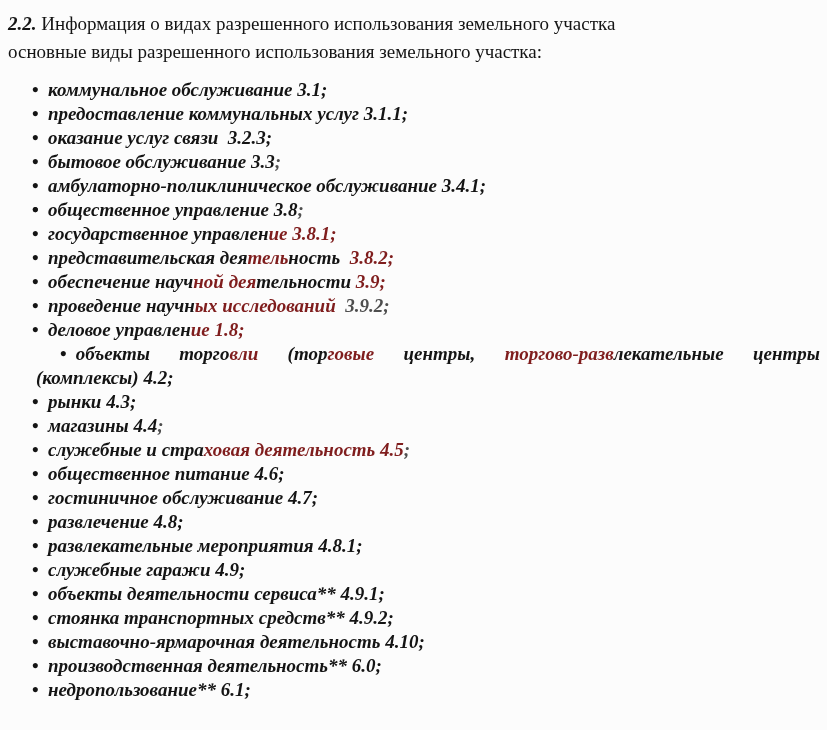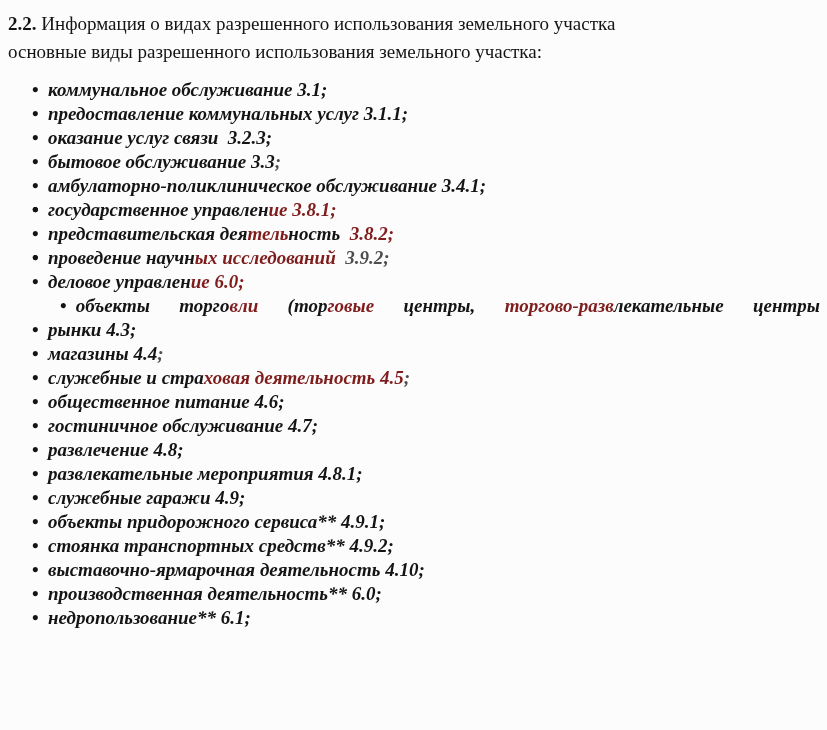--- a/index.html
+++ b/index.html
@@ -17,20 +17,21 @@
     padding: 10px 7px 0 8px;
   }
   .heading, .intro {
     margin: 0;
     font-size: 19px;
     line-height: 28px;
     color: #141414;
   }
   .heading .num {
     font-weight: bold;
+    font-style: italic;
   }
   .list {
     margin-top: 12px;
   }
   .list-item {
     position: relative;
     padding-left: 40px;
     font-size: 19px;
     line-height: 24px;
     font-weight: bold;
@@ -69,36 +70,37 @@
 <div class="page">
   <p class="heading"><span class="num">2.2.</span> <span>Информация о видах разрешенного использования земельного участка</span></p>
   <p class="intro">основные виды разрешенного использования земельного участка:</p>
   <div class="list">
       <div class="list-item"><span class="bullet">•</span><span><span class="tone-dark">коммунальное обслуживание 3.1;</span></span></div>
       <div class="list-item"><span class="bullet">•</span><span><span class="tone-dark">предоставление коммунальных услуг 3.1.1;</span></span></div>
       <div class="list-item"><span class="bullet">•</span><span><span class="tone-dark">оказание услуг связи &nbsp;3.2.3;</span></span></div>
       <div class="list-item"><span class="bullet">•</span><span><span class="tone-dark">бытовое обслуживание 3.3</span><span class="tone-mid">;</span></span></div>
       <div class="list-item"><span class="bullet">•</span><span><span class="tone-dark">амбулаторно-поликлиническое обслуживание 3.4.1;</span></span></div>
       <div class="list-item"><span class="bullet">•</span></div>
-      <div class="list-item"><span class="bullet">•</span></div>
+      <div class="list-item"><span class="bullet">•</span><span><span class="tone-dark">общественное управление 3.8</span><span class="tone-mid">;</span></span></div>
       <div class="list-item"><span class="bullet">•</span><span><span class="tone-dark">государственное управлен</span><span class="tone-faded">ие 3.8.1;</span></span></div>
       <div class="list-item"><span class="bullet">•</span><span><span class="tone-dark">представительская дея</span><span class="tone-faded">тель</span><span class="tone-dark">ность</span><span class="tone-faded">&nbsp; 3.8.2;</span></span></div>
-      <div class="list-item"><span class="bullet">•</span></div>
+      <div class="list-item"><span class="bullet">•</span><span><span class="tone-dark">обеспечение науч</span><span class="tone-faded">ной дея</span><span class="tone-dark">тельности</span><span class="tone-faded"> 3.9;</span></span></div>
       <div class="list-item"><span class="bullet">•</span><span><span class="tone-dark">проведение научн</span><span class="tone-faded">ых исследований</span><span class="tone-mid">&nbsp; 3.9.2;</span></span></div>
-      <div class="list-item"><span class="bullet">•</span><span><span class="tone-dark">деловое управлен</span><span class="tone-faded">ие 6.0;</span></span></div>
+      <div class="list-item"><span class="bullet">•</span><span><span class="tone-dark">деловое управлен</span><span class="tone-faded">ие 1.8;</span></span></div>
       <div class="list-item two-line">
         <div class="l1"><span class="bullet-inline">•</span><span class="tone-dark">объекты торго</span><span class="tone-faded">вли</span><span class="tone-dark"> (тор</span><span class="tone-faded">говые</span><span class="tone-dark"> центры, </span><span class="tone-faded">торгово-разв</span><span class="tone-dark">лекательные центры</span></div>
+        <div class="l2"><span class="tone-dark">(комплексы) 4.2;</span></div>
       </div>
       <div class="list-item"><span class="bullet">•</span><span><span class="tone-dark">рынки 4.3;</span></span></div>
       <div class="list-item"><span class="bullet">•</span><span><span class="tone-dark">магазины 4.4</span><span class="tone-mid">;</span></span></div>
       <div class="list-item"><span class="bullet">•</span><span><span class="tone-dark">служебные и стра</span><span class="tone-faded">ховая деятельность 4.5</span><span class="tone-mid">;</span></span></div>
       <div class="list-item"><span class="bullet">•</span><span><span class="tone-dark">общественное питание 4.6;</span></span></div>
       <div class="list-item"><span class="bullet">•</span><span><span class="tone-dark">гостиничное обслуживание 4.7;</span></span></div>
       <div class="list-item"><span class="bullet">•</span><span><span class="tone-dark">развлечение 4.8;</span></span></div>
       <div class="list-item"><span class="bullet">•</span><span><span class="tone-dark">развлекательные мероприятия 4.8.1;</span></span></div>
       <div class="list-item"><span class="bullet">•</span><span><span class="tone-dark">служебные гаражи 4.9;</span></span></div>
-      <div class="list-item"><span class="bullet">•</span><span><span class="tone-dark">объекты придорожного сервиса** 4.9.1;</span></span></div>
+      <div class="list-item"><span class="bullet">•</span><span><span class="tone-dark">объекты деятельности сервиса** 4.9.1;</span></span></div>
       <div class="list-item"><span class="bullet">•</span><span><span class="tone-dark">стоянка транспортных средств** 4.9.2;</span></span></div>
       <div class="list-item"><span class="bullet">•</span><span><span class="tone-dark">выставочно-ярмарочная деятельность 4.10;</span></span></div>
       <div class="list-item"><span class="bullet">•</span><span><span class="tone-dark">производственная деятельность** 6.0;</span></span></div>
       <div class="list-item"><span class="bullet">•</span><span><span class="tone-dark">недропользование** 6.1;</span></span></div>
     </div>
 </div>
 
 </body></html>

